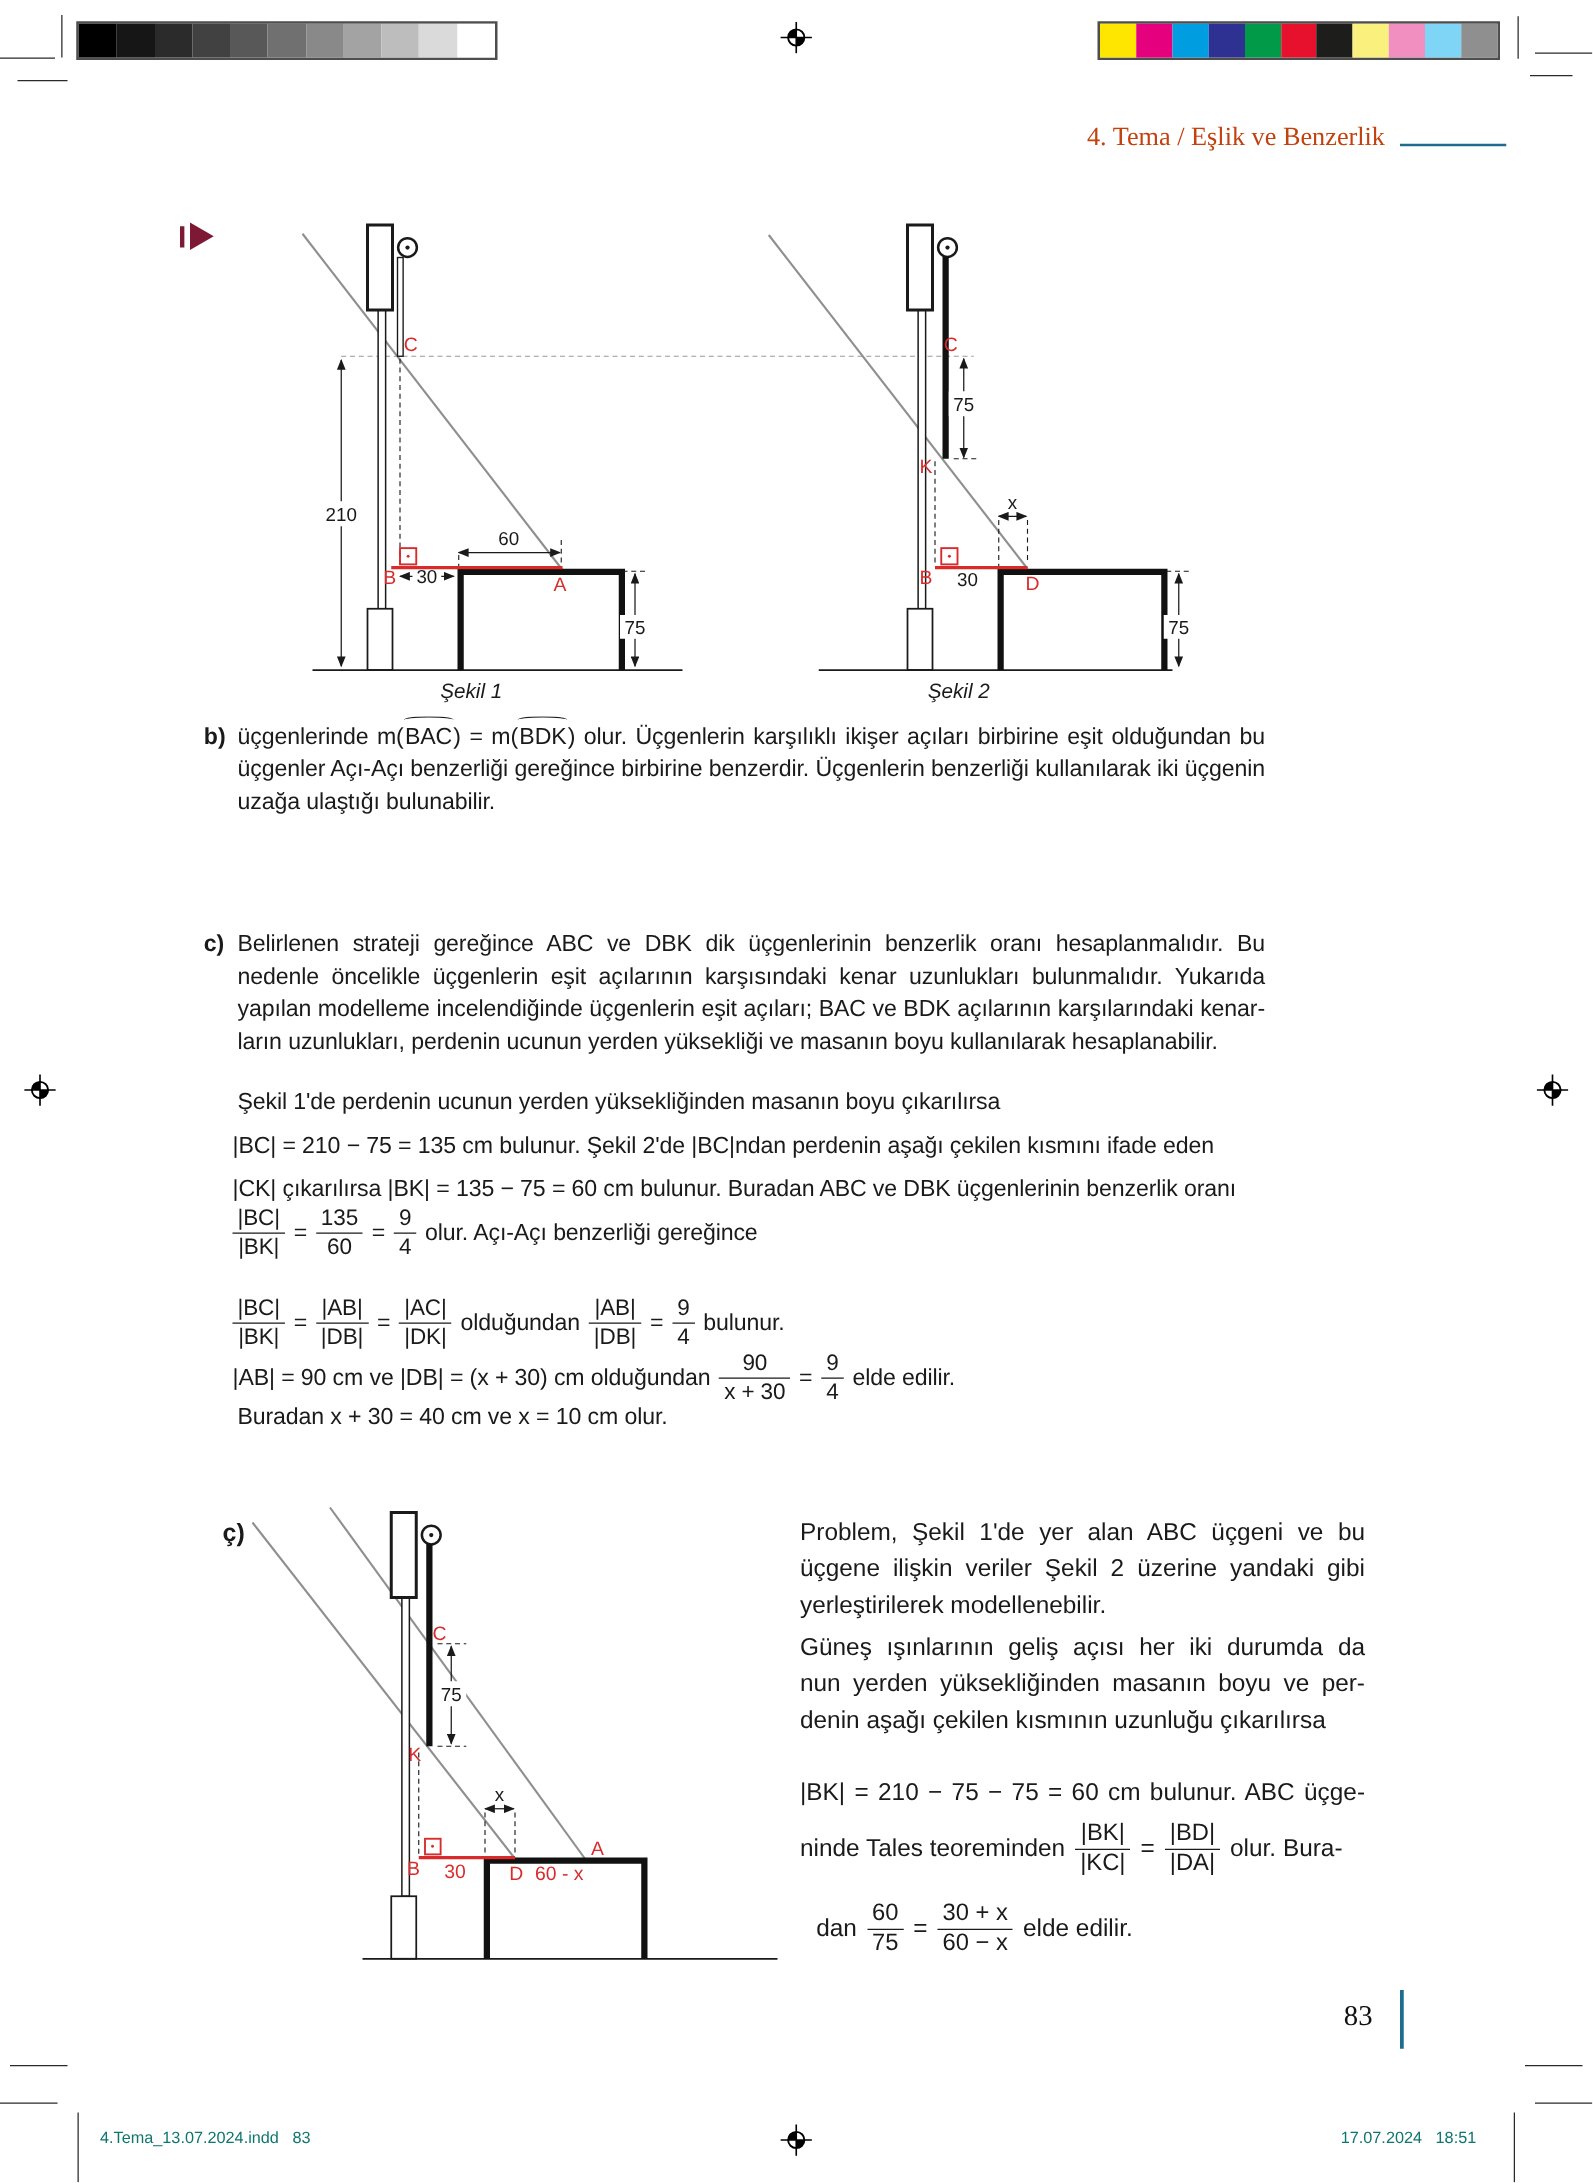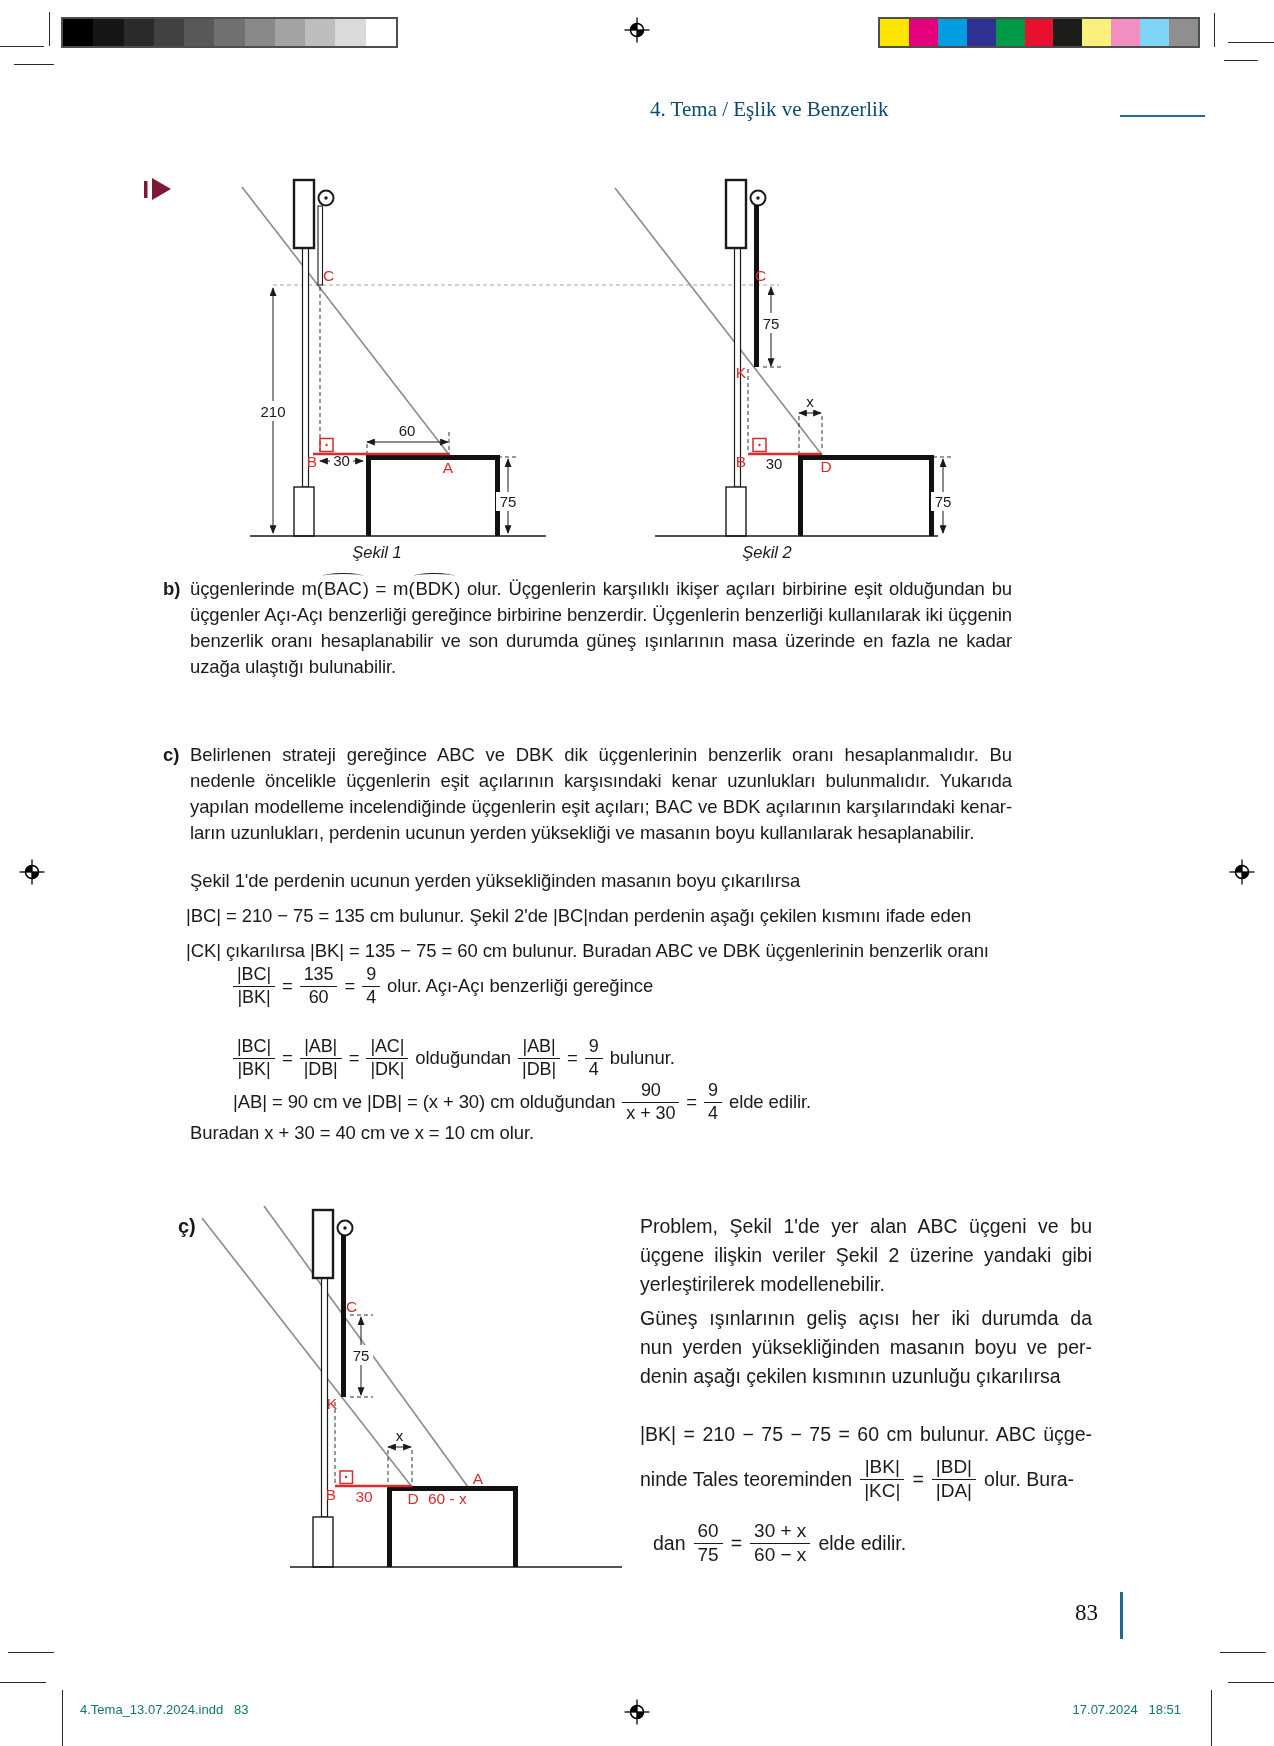--- a/index.html
+++ b/index.html
@@ -5,29 +5,29 @@
   html,body{margin:0;padding:0;background:#ffffff;}
   #page{position:relative;width:1274px;height:1746px;background:#ffffff;
         font-family:"Liberation Sans",sans-serif;color:#1a1a1a;overflow:hidden;}
   .abs{position:absolute;}
   
   .calib{display:flex;border:2.5px solid #4e4e4e;box-sizing:border-box;}
   .sw{flex:1;}
   
   .crop{position:absolute;background:#2a2a2a;}
   
-  .hdr{font-family:"Liberation Serif",serif;color:#0c4a6e;font-size:21px;white-space:nowrap;}
+  .hdr{font-family:"Liberation Serif",serif;color:#c2410c;font-size:21px;white-space:nowrap;text-align:right;}
   .hdr-rule{position:absolute;background:#1e6d90;height:1.5px;}
   
   .slabel{font-weight:bold;font-size:18.5px;line-height:26px;}
   .tblock{width:822px;}
   .tline{font-size:18.5px;line-height:26px;letter-spacing:-0.1px;text-align:justify;text-align-last:justify;}
   .tline.last{text-align:left;text-align-last:left;}
   .mline{font-size:18.5px;line-height:30px;letter-spacing:-0.1px;white-space:nowrap;}
-  .eqrow{display:flex;align-items:center;font-size:18.5px;letter-spacing:-0.1px;white-space:nowrap;margin-left:47px;}
+  .eqrow{display:flex;align-items:center;font-size:18.5px;letter-spacing:-0.1px;white-space:nowrap;}
   .eqrow > *{margin-right:7px;}
   .frac{display:inline-flex;flex-direction:column;text-align:center;line-height:1.18;font-size:18px;}
   .frac .num{border-bottom:1.5px solid #1a1a1a;padding:0 4px;display:block;}
   .frac .den{padding:0 4px;display:block;}
   
   .arc{position:relative;display:inline-block;padding:0 1px;}
   .arc::before{content:"";position:absolute;left:0;right:0;top:-3px;height:5px;
                border-top:1.5px solid #1a1a1a;border-radius:50% 50% 0 0;}
   
   .rline{font-size:19.5px;line-height:29px;text-align:justify;text-align-last:justify;}
@@ -199,21 +199,20 @@
       <text x="684" y="317" text-anchor="middle" class="svgred">D</text>
       <text x="632" y="314" text-anchor="middle" class="svgtxt">30</text>
       <text x="625" y="403" text-anchor="middle" class="svgcap">Şekil 2</text>
     </g>
   </svg>
 
   <div class="abs slabel" style="left:163px;top:576px;">b)</div>
   <div class="abs tblock" style="left:190px;top:576px;">
     <div class="tline"><span>üçgenlerinde m(</span><span class="arc">BAC</span><span>) = m(</span><span class="arc">BDK</span><span>) olur. Üçgenlerin karşılıklı ikişer açıları birbirine eşit olduğundan bu</span></div>
     <div class="tline">üçgenler Açı-Açı benzerliği gereğince birbirine benzerdir. Üçgenlerin benzerliği kullanılarak iki üçgenin</div>
-    <div class="tline">benzerlik oranı hesaplanabilir ve son durumda güneş ışınlarının masa üzerinde en fazla ne kadar</div>
     <div class="tline last">uzağa ulaştığı bulunabilir.</div>
   </div>
 
   <div class="abs slabel" style="left:163px;top:742px;">c)</div>
   <div class="abs tblock" style="left:190px;top:742px;">
     <div class="tline">Belirlenen strateji gereğince ABC ve DBK dik üçgenlerinin benzerlik oranı hesaplanmalıdır. Bu</div>
     <div class="tline">nedenle öncelikle üçgenlerin eşit açılarının karşısındaki kenar uzunlukları bulunmalıdır. Yukarıda</div>
     <div class="tline">yapılan modelleme incelendiğinde üçgenlerin eşit açıları; BAC ve BDK açılarının karşılarındaki kenar-</div>
     <div class="tline last">ların uzunlukları, perdenin ucunun yerden yüksekliği ve masanın boyu kullanılarak hesaplanabilir.</div>
   </div>

